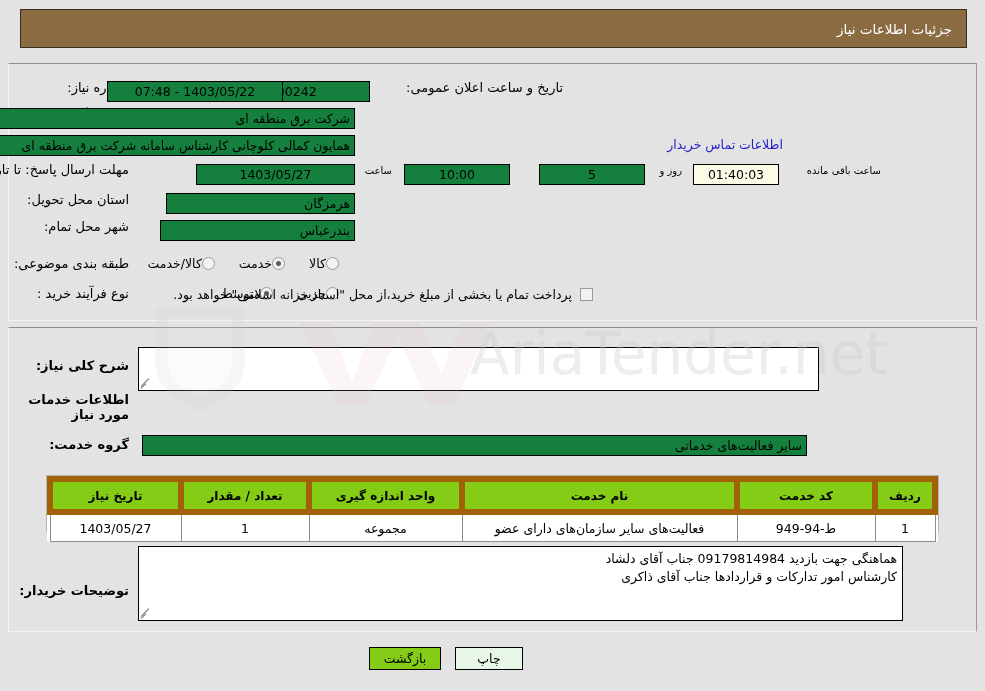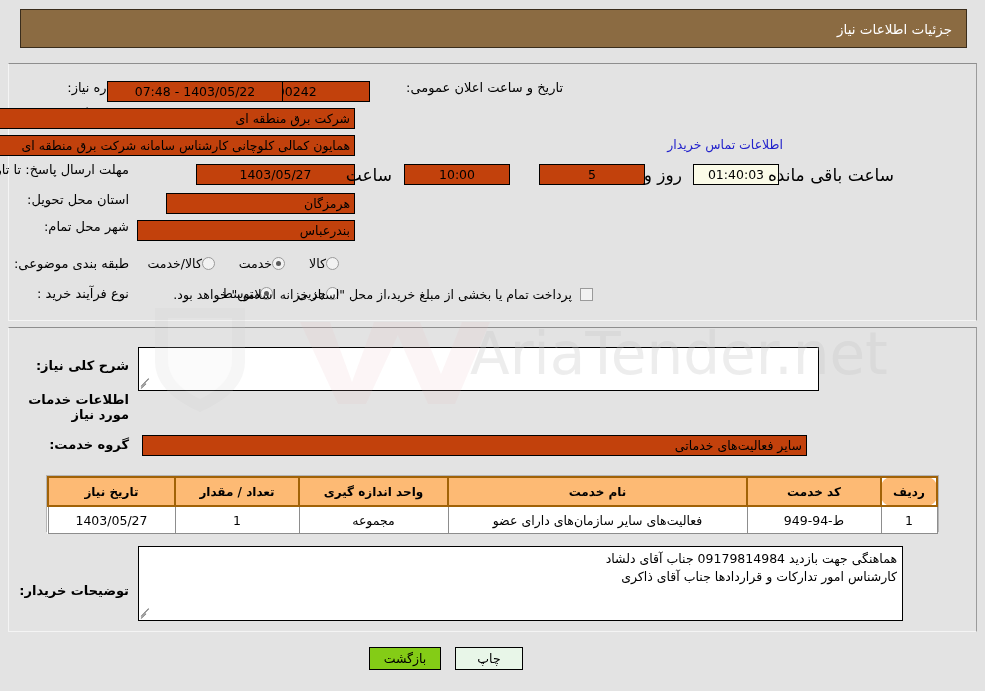--- a/index.html
+++ b/index.html
@@ -68,37 +68,37 @@
     align-items: center;
     white-space: nowrap;
   }
   .flabel {
     font-size: 13px;
     color: #000;
     text-align: right;
     white-space: nowrap;
   }
   .fbox {
-    background: #c2410c;
+    background: #15803d;
     border: 1px solid #000000;
     box-sizing: border-box;
     height: 21px;
     line-height: 19px;
     font-size: 12.5px;
     color: #000;
     padding: 0 4px;
     text-align: center;
     overflow: hidden;
     white-space: nowrap;
   }
   .fbox.rtl-txt { text-align: right; }
   .fbox.yellow { background: #fbfbe8; }
 
   .mini-label {
-    font-size: 17px;
+    font-size: 10px;
     color: #000;
     padding: 0 5px;
     white-space: nowrap;
   }
   .link {
     color: #2222cc;
     font-size: 12.5px;
     white-space: nowrap;
     cursor: pointer;
   }
@@ -175,22 +175,22 @@
   }
 
   
   .tbl {
     position: absolute;
     border-collapse: collapse;
     direction: rtl;
     background: #ffffff;
   }
   .tbl th {
-    background: #fdba74;
-    border: 2px solid #a16207;
+    background: #84cc16;
+    border: 6px solid #a16207;
     font-size: 12px;
     font-weight: bold;
     color: #000;
     height: 27px;
     padding: 0 6px;
     white-space: nowrap;
   }
   .tbl td {
     background: #ffffff;
     border: 1px solid #8d8d8d;
@@ -274,31 +274,31 @@
   <div style="position:absolute; right:856px; top:162px; width:110px;">
     <div class="flabel" style="line-height:16px;">مهلت ارسال پاسخ: تا تاریخ:</div>
   </div>
 
   <div class="fbox" style="position:absolute; right:630px; top:164px; width:159px;">1403/05/27</div>
   <div class="mini-label" style="position:absolute; right:588px; top:165px;">ساعت</div>
   <div class="fbox" style="position:absolute; right:475px; top:164px; width:106px;">10:00</div>
   <div class="fbox" style="position:absolute; right:340px; top:164px; width:106px;">5</div>
   <div class="mini-label" style="position:absolute; right:298px; top:165px;">روز و</div>
   <div class="fbox yellow" style="position:absolute; right:206px; top:164px; width:86px;">01:40:03</div>
-  <div class="mini-label" style="position:absolute; right:86px; top:165px;margin-left:43px;">ساعت باقی مانده</div>
+  <div class="mini-label" style="position:absolute; right:99px; top:165px;margin-left:43px;">ساعت باقی مانده</div>
 
   <div class="frow" style="right:856px; top:192px;">
     <div class="flabel">استان محل تحویل:</div>
   </div>
   <div class="fbox rtl-txt" style="position:absolute; right:630px; top:193px; width:189px;">هرمزگان</div>
 
   <div class="frow" style="right:856px; top:219px;">
     <div class="flabel">شهر محل تمام:</div>
   </div>
-  <div class="fbox rtl-txt" style="position:absolute; right:630px; top:220px; width:218px;">بندرعباس</div>
+  <div class="fbox rtl-txt" style="position:absolute; right:630px; top:220px; width:195px;">بندرعباس</div>
 
   <div class="frow" style="right:856px; top:256px;">
     <div class="flabel">طبقه بندی موضوعی:</div>
   </div>
   <div style="position:absolute; right:640px; top:256px; display:flex; align-items:center;">
     <label class="radio-wrap">
       <span class="radio"></span>
       <span class="radio-text">کالا</span>
     </label>
     <label class="radio-wrap">

